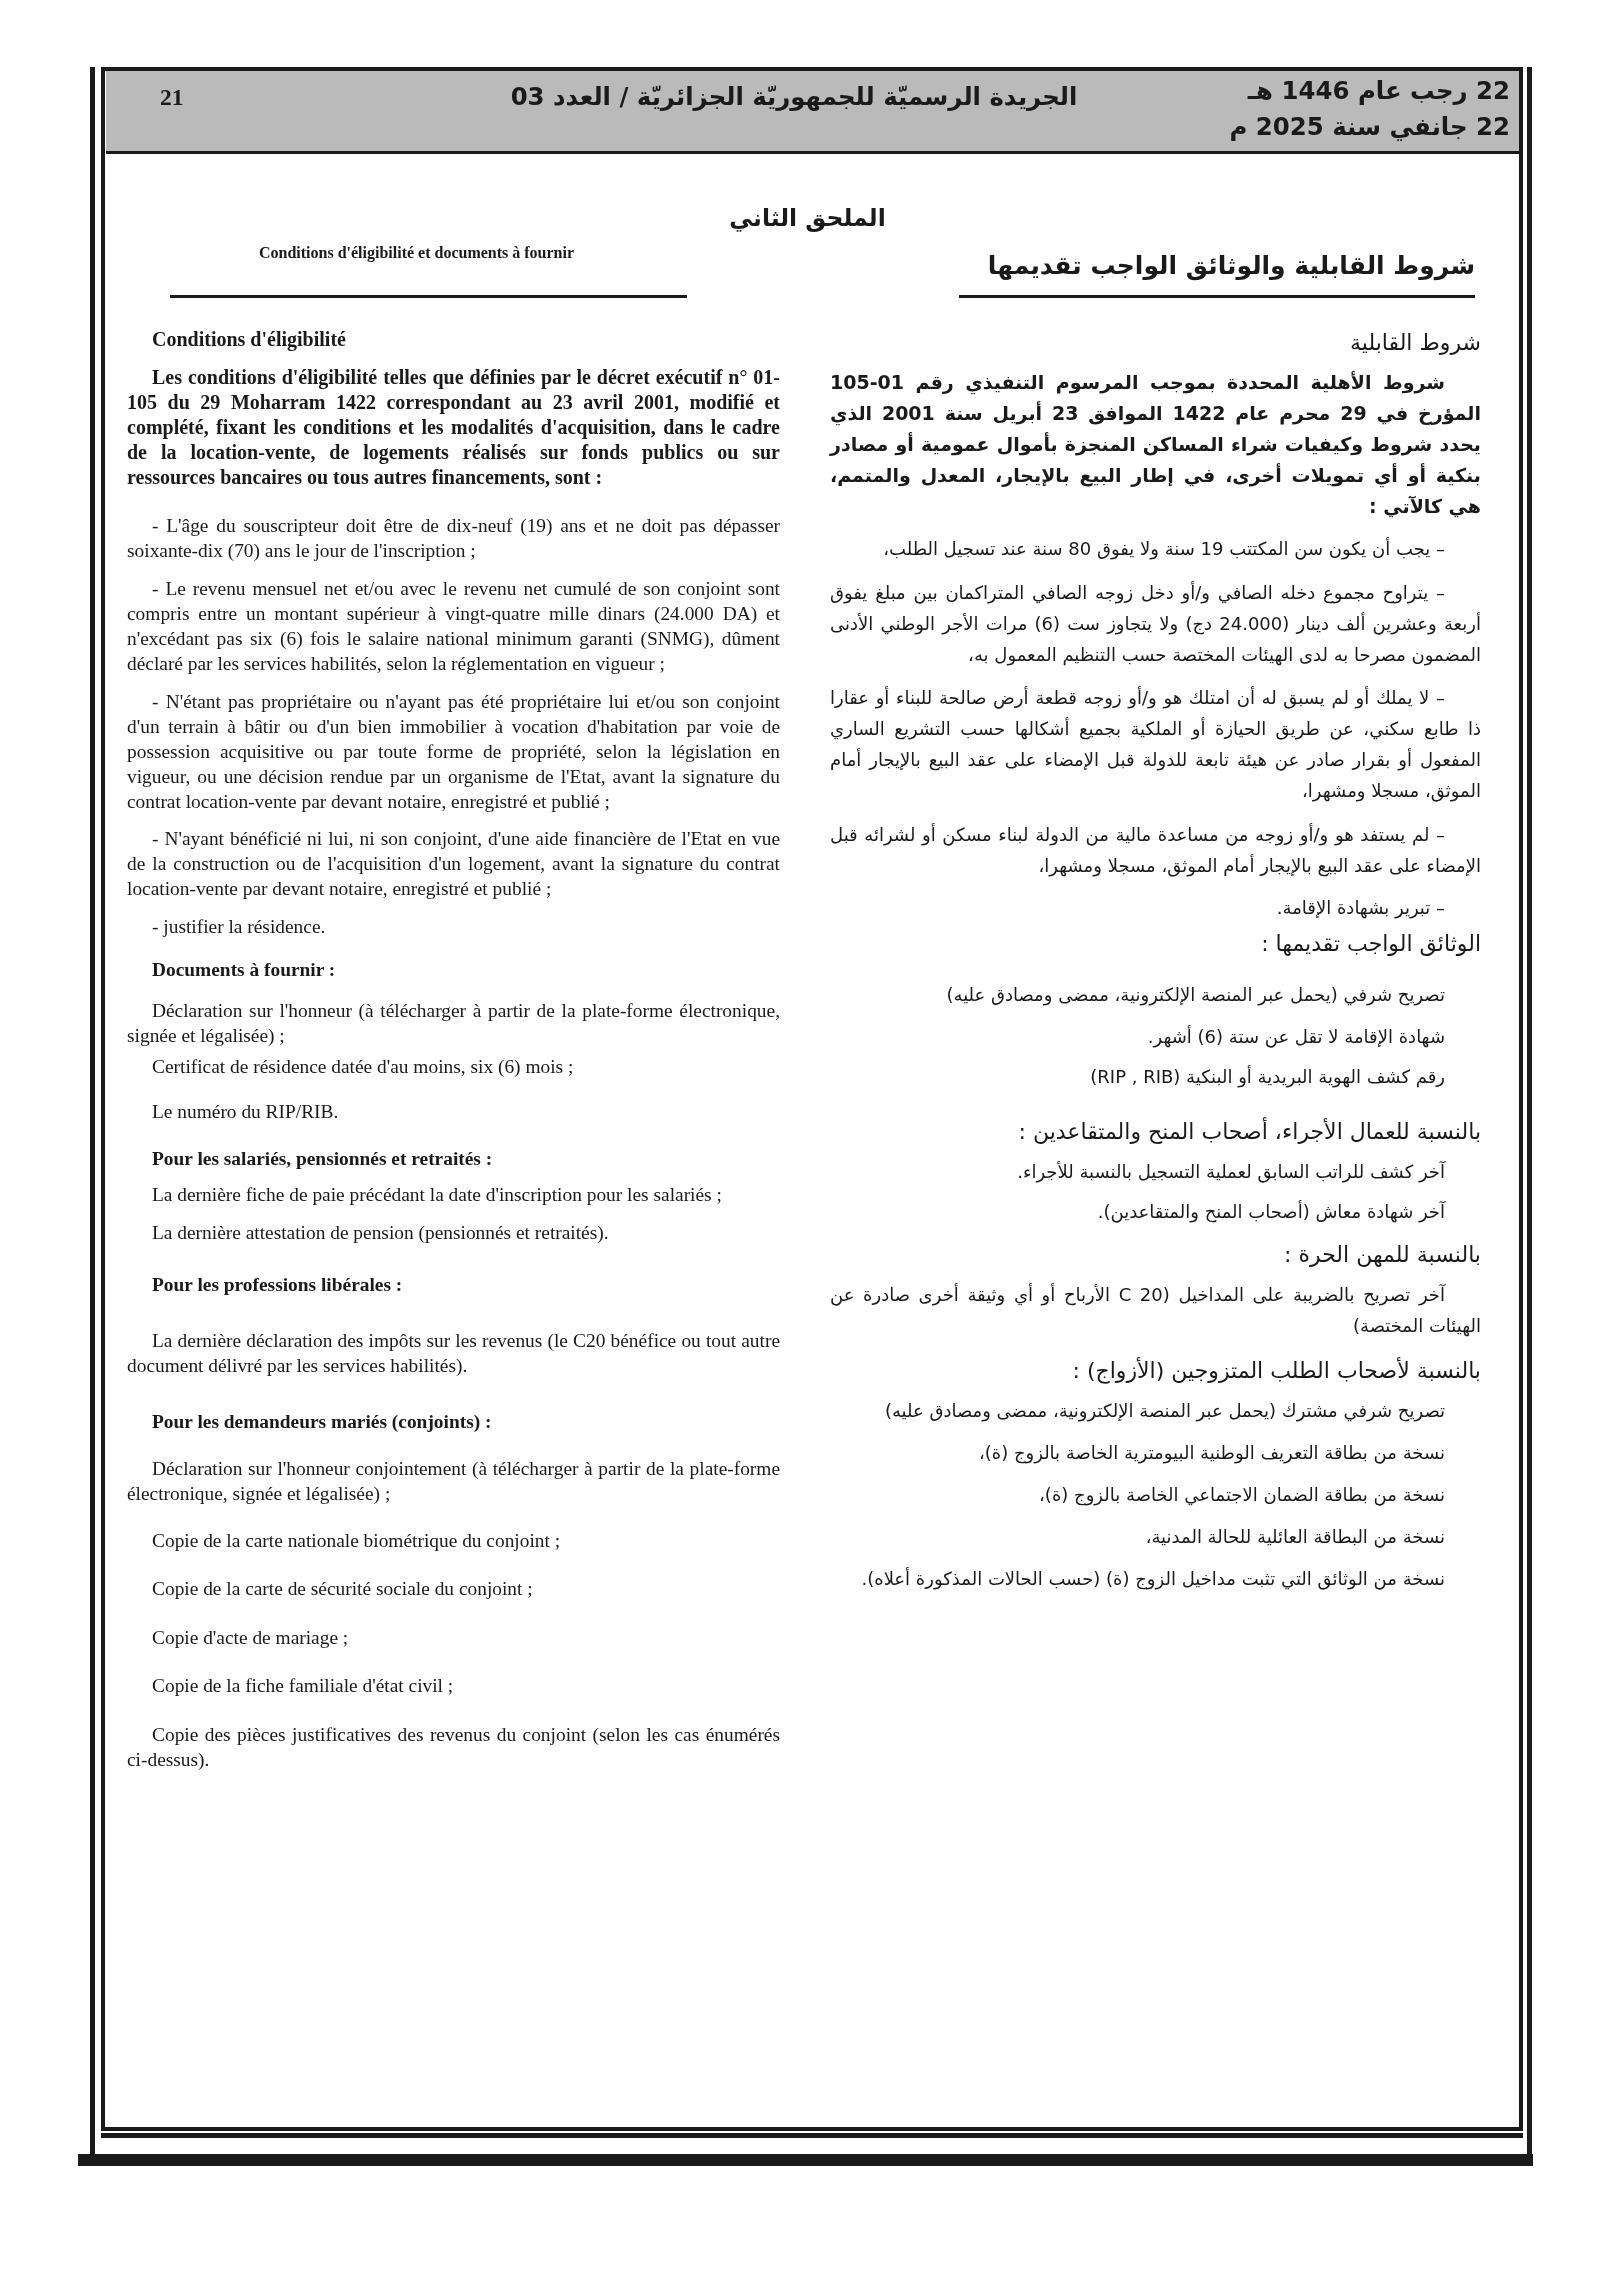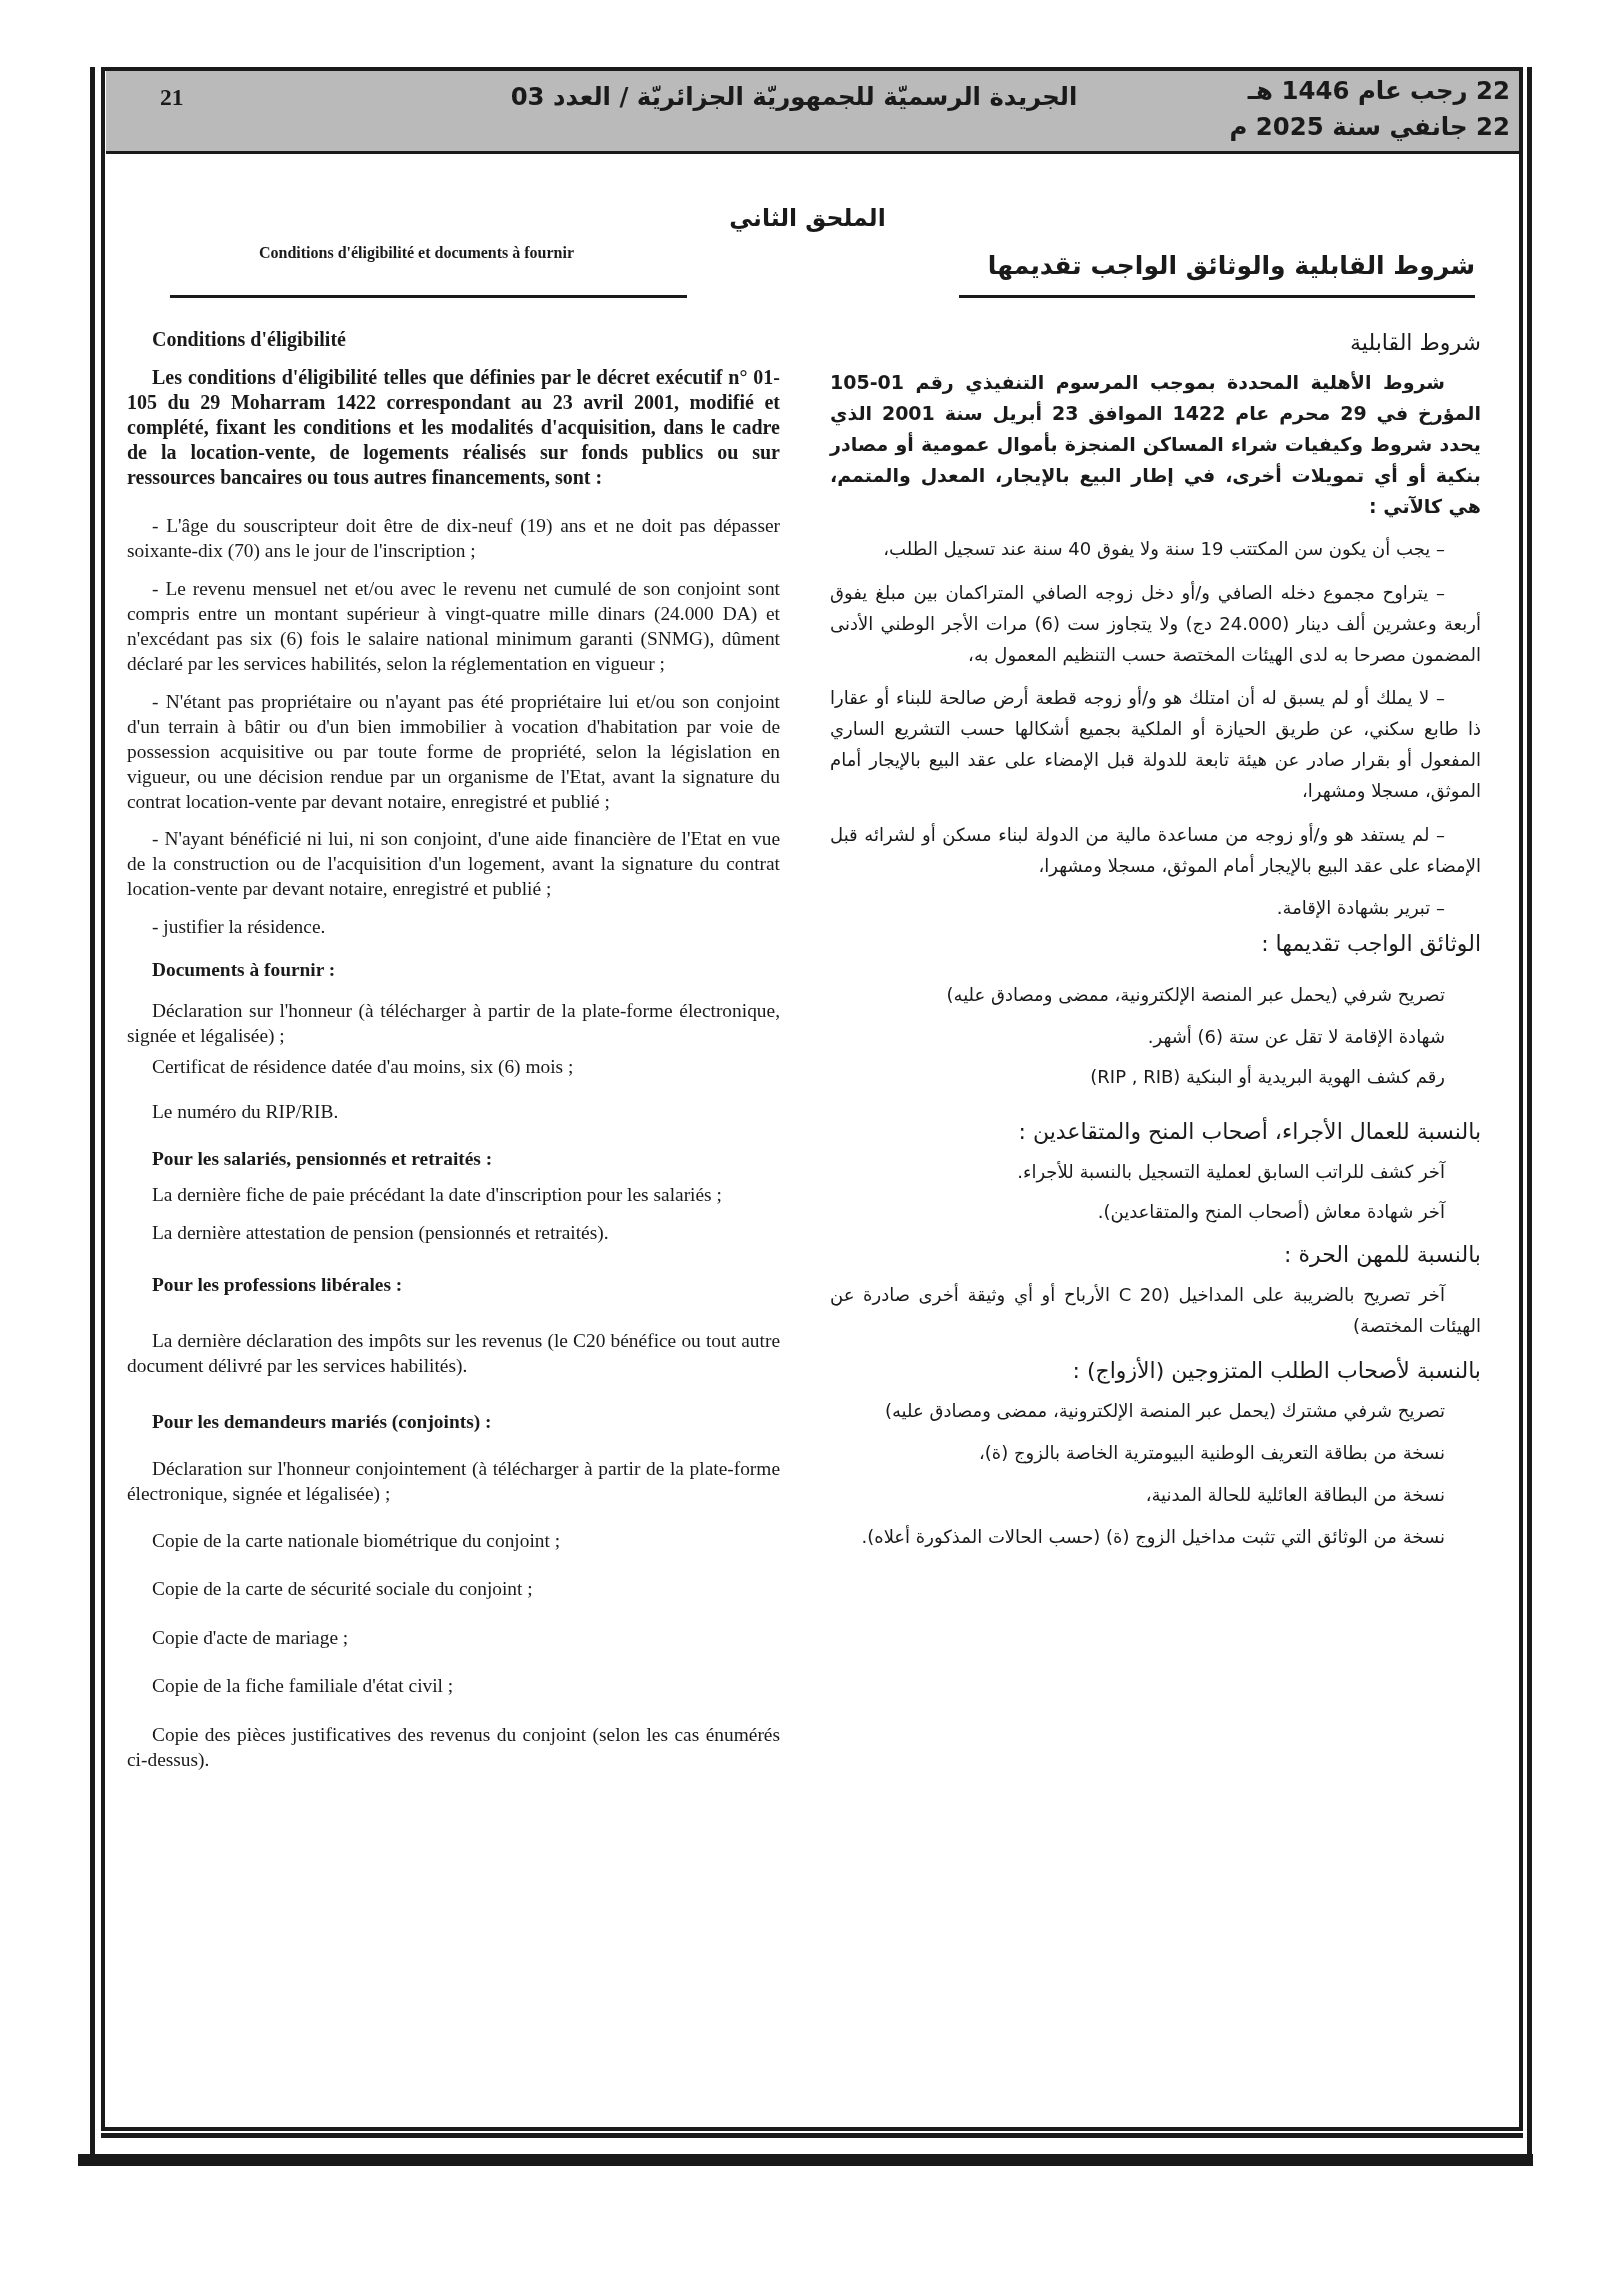--- a/index.html
+++ b/index.html
@@ -117,37 +117,38 @@
   <p class="fr-p" style="margin-bottom:23.5px;">Copie de la carte nationale biométrique du conjoint ;</p>
   <p class="fr-p" style="margin-bottom:23.5px;">Copie de la carte de sécurité sociale du conjoint ;</p>
   <p class="fr-p" style="margin-bottom:23.5px;">Copie d'acte de mariage ;</p>
   <p class="fr-p" style="margin-bottom:23.5px;">Copie de la fiche familiale d'état civil ;</p>
   <p class="fr-p">Copie des pièces justificatives des revenus du conjoint (selon les cas énumérés ci-dessus).</p>
 </div>
 
 <div class="col-ar">
   <p class="ar-h" style="margin-bottom:9px;">شروط القابلية</p>
   <p class="ar-bold-p" style="margin-bottom:11px;">شروط الأهلية المحددة بموجب المرسوم التنفيذي رقم 01-105 المؤرخ في 29 محرم عام 1422 الموافق 23 أبريل سنة 2001 الذي يحدد شروط وكيفيات شراء المساكن المنجزة بأموال عمومية أو مصادر بنكية أو أي تمويلات أخرى، في إطار البيع بالإيجار، المعدل والمتمم، هي كالآتي :</p>
-  <p class="ar-p" style="margin-bottom:12.7px;">– يجب أن يكون سن المكتتب 19 سنة ولا يفوق 40 سنة عند تسجيل الطلب،</p>
+  <p class="ar-p" style="margin-bottom:12.7px;">– يجب أن يكون سن المكتتب 19 سنة ولا يفوق 80 سنة عند تسجيل الطلب،</p>
   <p class="ar-p" style="margin-bottom:12.7px;">– يتراوح مجموع دخله الصافي و/أو دخل زوجه الصافي المتراكمان بين مبلغ يفوق أربعة وعشرين ألف دينار (24.000 دج) ولا يتجاوز ست (6) مرات الأجر الوطني الأدنى المضمون مصرحا به لدى الهيئات المختصة حسب التنظيم المعمول به،</p>
   <p class="ar-p" style="margin-bottom:12.7px;">– لا يملك أو لم يسبق له أن امتلك هو و/أو زوجه قطعة أرض صالحة للبناء أو عقارا ذا طابع سكني، عن طريق الحيازة أو الملكية بجميع أشكالها حسب التشريع الساري المفعول أو بقرار صادر عن هيئة تابعة للدولة قبل الإمضاء على عقد البيع بالإيجار أمام الموثق، مسجلا ومشهرا،</p>
   <p class="ar-p" style="margin-bottom:11px;">– لم يستفد هو و/أو زوجه من مساعدة مالية من الدولة لبناء مسكن أو لشرائه قبل الإمضاء على عقد البيع بالإيجار أمام الموثق، مسجلا ومشهرا،</p>
   <p class="ar-p" style="margin-bottom:5.4px;">– تبرير بشهادة الإقامة.</p>
 
   <p class="ar-h" style="margin-bottom:20px;">الوثائق الواجب تقديمها :</p>
   <p class="ar-p" style="margin-bottom:11px;">تصريح شرفي (يحمل عبر المنصة الإلكترونية، ممضى ومصادق عليه)</p>
   <p class="ar-p" style="margin-bottom:9px;">شهادة الإقامة لا تقل عن ستة (6) أشهر.</p>
   <p class="ar-p" style="margin-bottom:23.5px;">رقم كشف الهوية البريدية أو البنكية (RIP , RIB)</p>
 
   <p class="ar-h" style="margin-bottom:9px;">بالنسبة للعمال الأجراء، أصحاب المنح والمتقاعدين :</p>
   <p class="ar-p" style="margin-bottom:9px;">آخر كشف للراتب السابق لعملية التسجيل بالنسبة للأجراء.</p>
   <p class="ar-p" style="margin-bottom:12px;">آخر شهادة معاش (أصحاب المنح والمتقاعدين).</p>
 
   <p class="ar-h" style="margin-bottom:9px;">بالنسبة للمهن الحرة :</p>
   <p class="ar-p" style="margin-bottom:14.5px;">آخر تصريح بالضريبة على المداخيل (C 20 الأرباح أو أي وثيقة أخرى صادرة عن الهيئات المختصة)</p>
 
   <p class="ar-h" style="margin-bottom:9px;">بالنسبة لأصحاب الطلب المتزوجين (الأزواج) :</p>
   <p class="ar-p" style="margin-bottom:11px;">تصريح شرفي مشترك (يحمل عبر المنصة الإلكترونية، ممضى ومصادق عليه)</p>
   <p class="ar-p" style="margin-bottom:11px;">نسخة من بطاقة التعريف الوطنية البيومترية الخاصة بالزوج (ة)،</p>
+  <p class="ar-p" style="margin-bottom:11px;">نسخة من بطاقة الضمان الاجتماعي الخاصة بالزوج (ة)،</p>
   <p class="ar-p" style="margin-bottom:11px;">نسخة من البطاقة العائلية للحالة المدنية،</p>
   <p class="ar-p">نسخة من الوثائق التي تثبت مداخيل الزوج (ة) (حسب الحالات المذكورة أعلاه).</p>
 </div>
 
 
 </body></html>

